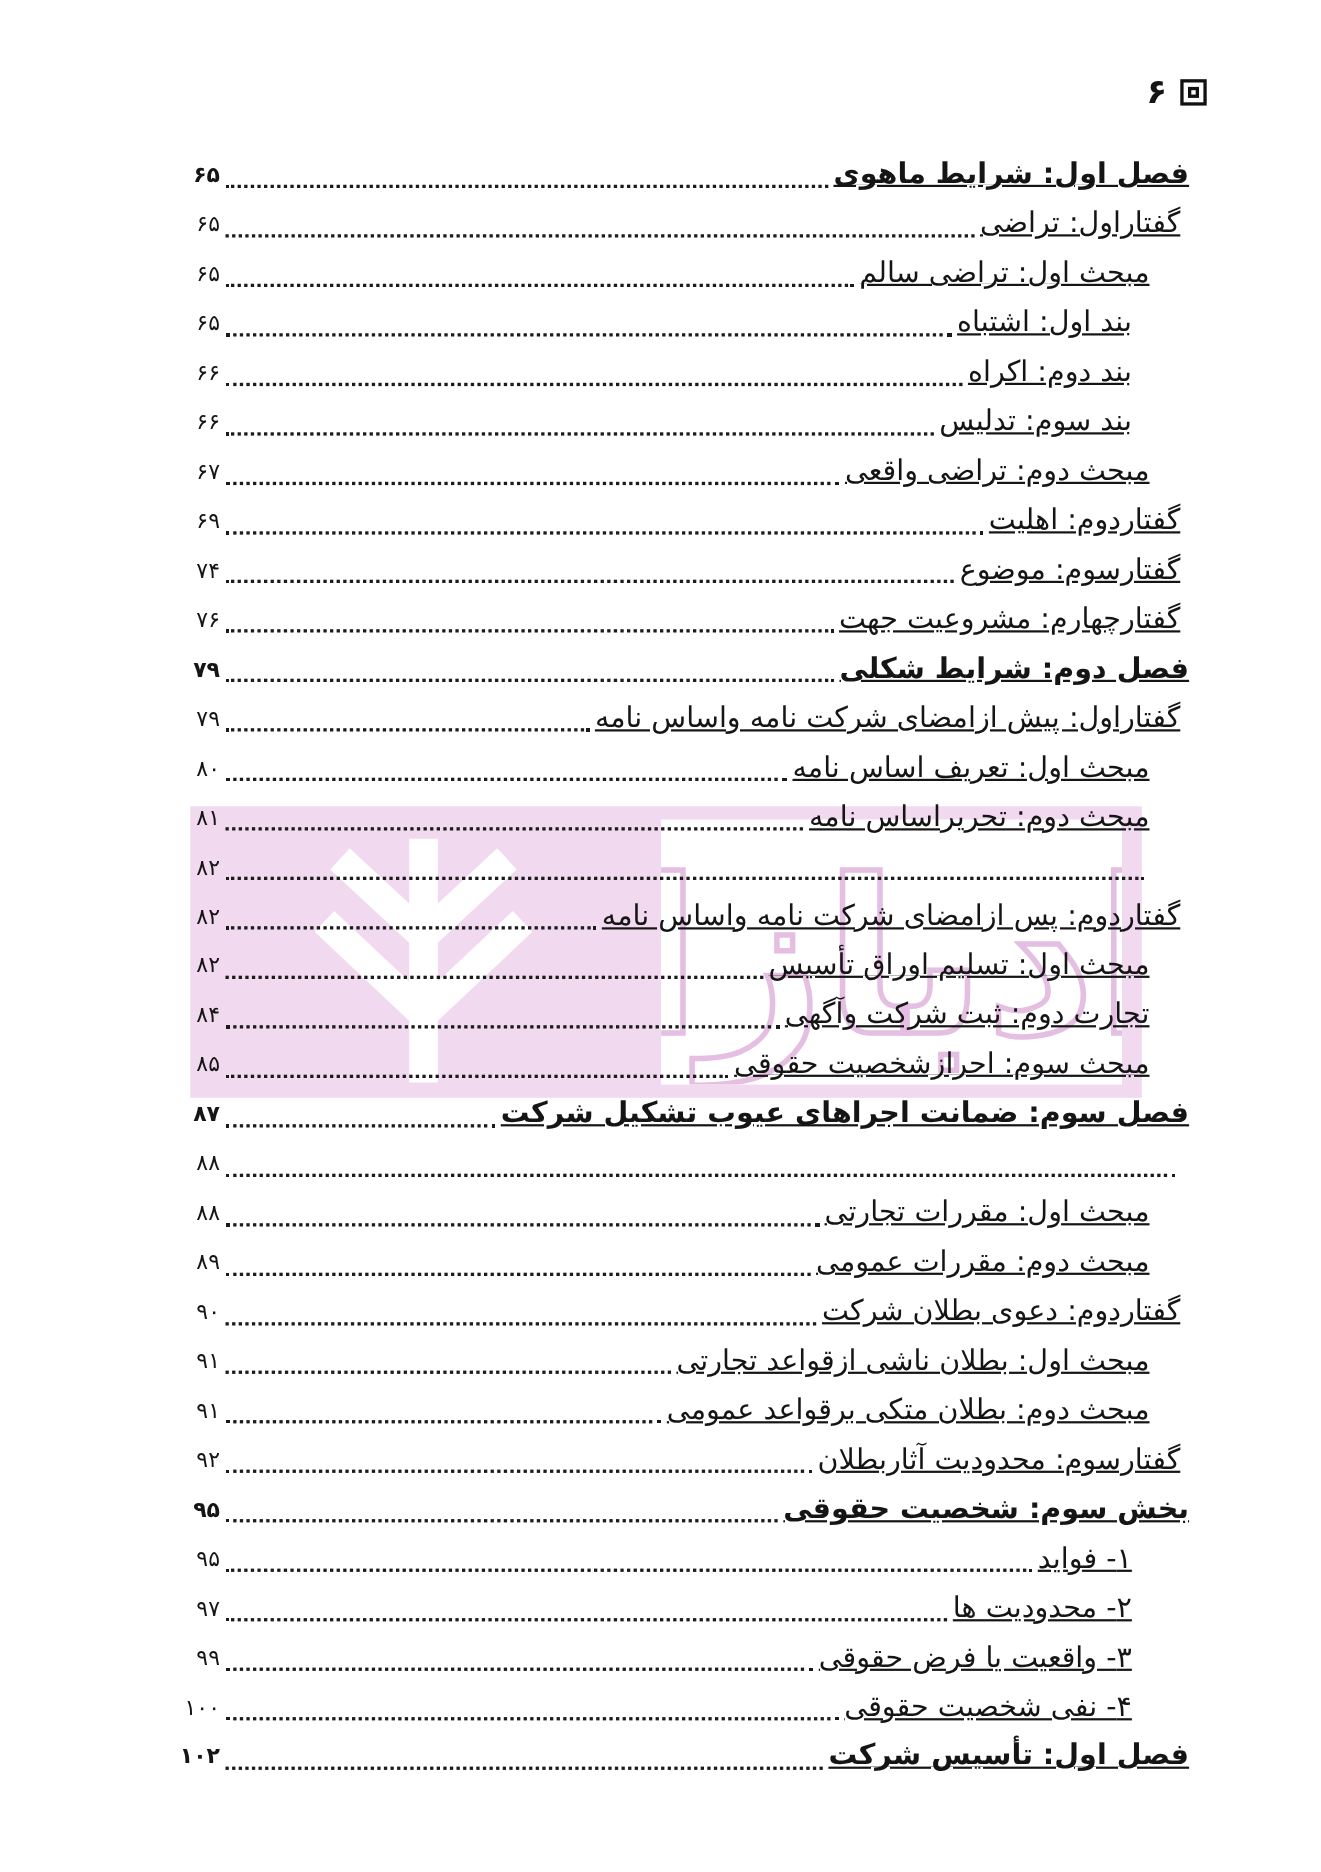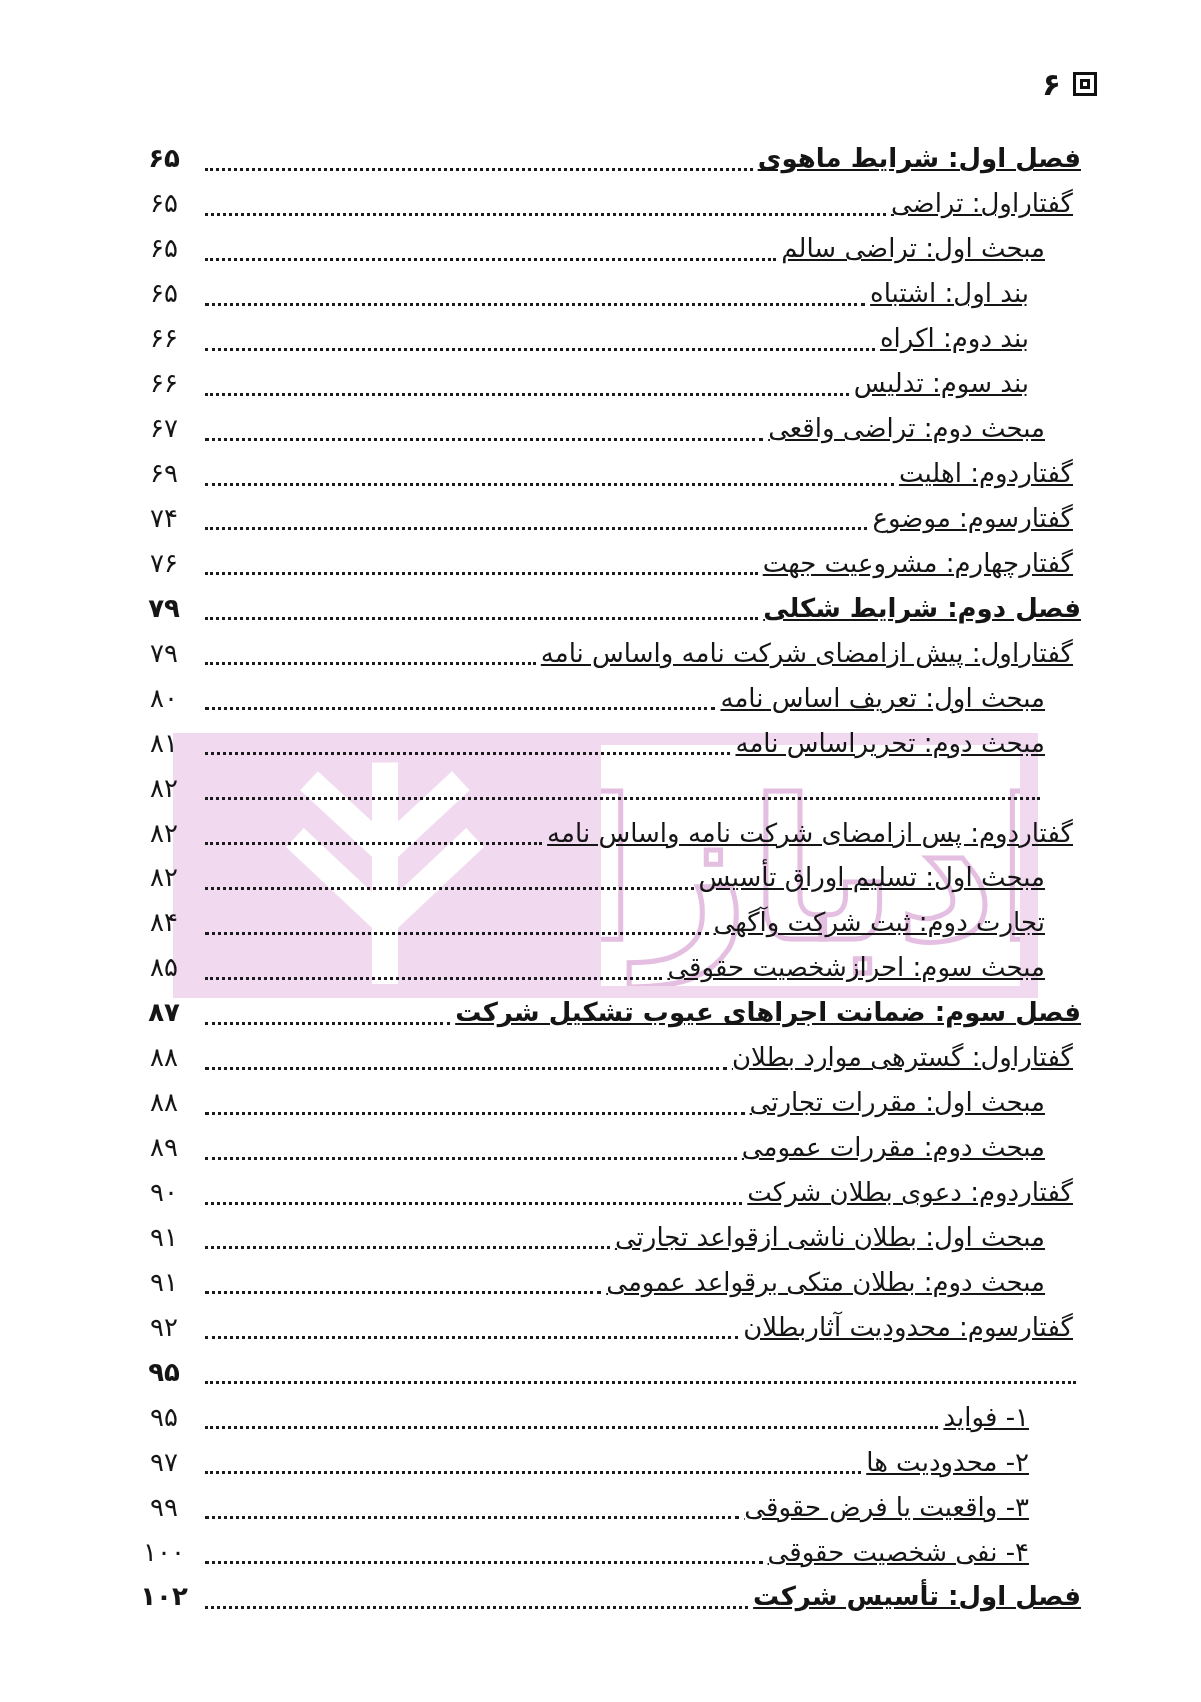--- a/index.html
+++ b/index.html
@@ -101,22 +101,22 @@
   .toc-row .dots{
     flex:1 1 auto;
     align-self:flex-end;
     border-bottom:3px dotted #1b1b1b;
     margin:0 5px 10px 5px;
     min-width:20px;
   }
   .toc-row .n{
     flex:none;
     width:72px;
-    text-align:center;
-    font-size:26px;
+    text-align:right;
+    font-size:20px;
   }
 </style>
 </head>
 <body>
 
 <div id="page" style="--wm-band: #f1d9ef; --wm-outline: #e5bfe1; --wm-fill: #ffffff;">
 
   <div class="watermark">
     <div class="wm-logo">
       <svg width="240" height="237" viewBox="0 0 100 100" aria-hidden="true">
@@ -235,21 +235,20 @@
         <span class="t">مبحث سوم: احرازشخصیت حقوقی</span>
         <span class="dots"></span>
         <span class="n">۸۵</span>
       </div>
       <div class="toc-row lvl0 bold">
         <span class="t">فصل سوم: ضمانت اجراهای عیوب تشکیل شرکت</span>
         <span class="dots"></span>
         <span class="n">۸۷</span>
       </div>
       <div class="toc-row lvl1">
-        <span class="t">گفتاراول: گسترهی موارد بطلان</span>
         <span class="dots"></span>
         <span class="n">۸۸</span>
       </div>
       <div class="toc-row lvl2">
         <span class="t">مبحث اول: مقررات تجارتی</span>
         <span class="dots"></span>
         <span class="n">۸۸</span>
       </div>
       <div class="toc-row lvl2">
         <span class="t">مبحث دوم: مقررات عمومی</span>
@@ -270,20 +269,21 @@
         <span class="t">مبحث دوم: بطلان متکی برقواعد عمومی</span>
         <span class="dots"></span>
         <span class="n">۹۱</span>
       </div>
       <div class="toc-row lvl1">
         <span class="t">گفتارسوم: محدودیت آثاربطلان</span>
         <span class="dots"></span>
         <span class="n">۹۲</span>
       </div>
       <div class="toc-row lvl0 bold">
+        <span class="t">بخش سوم: شخصیت حقوقی</span>
         <span class="dots"></span>
         <span class="n">۹۵</span>
       </div>
       <div class="toc-row lvl3">
         <span class="t">۱- فواید</span>
         <span class="dots"></span>
         <span class="n">۹۵</span>
       </div>
       <div class="toc-row lvl3">
         <span class="t">۲- محدودیت ها</span>

